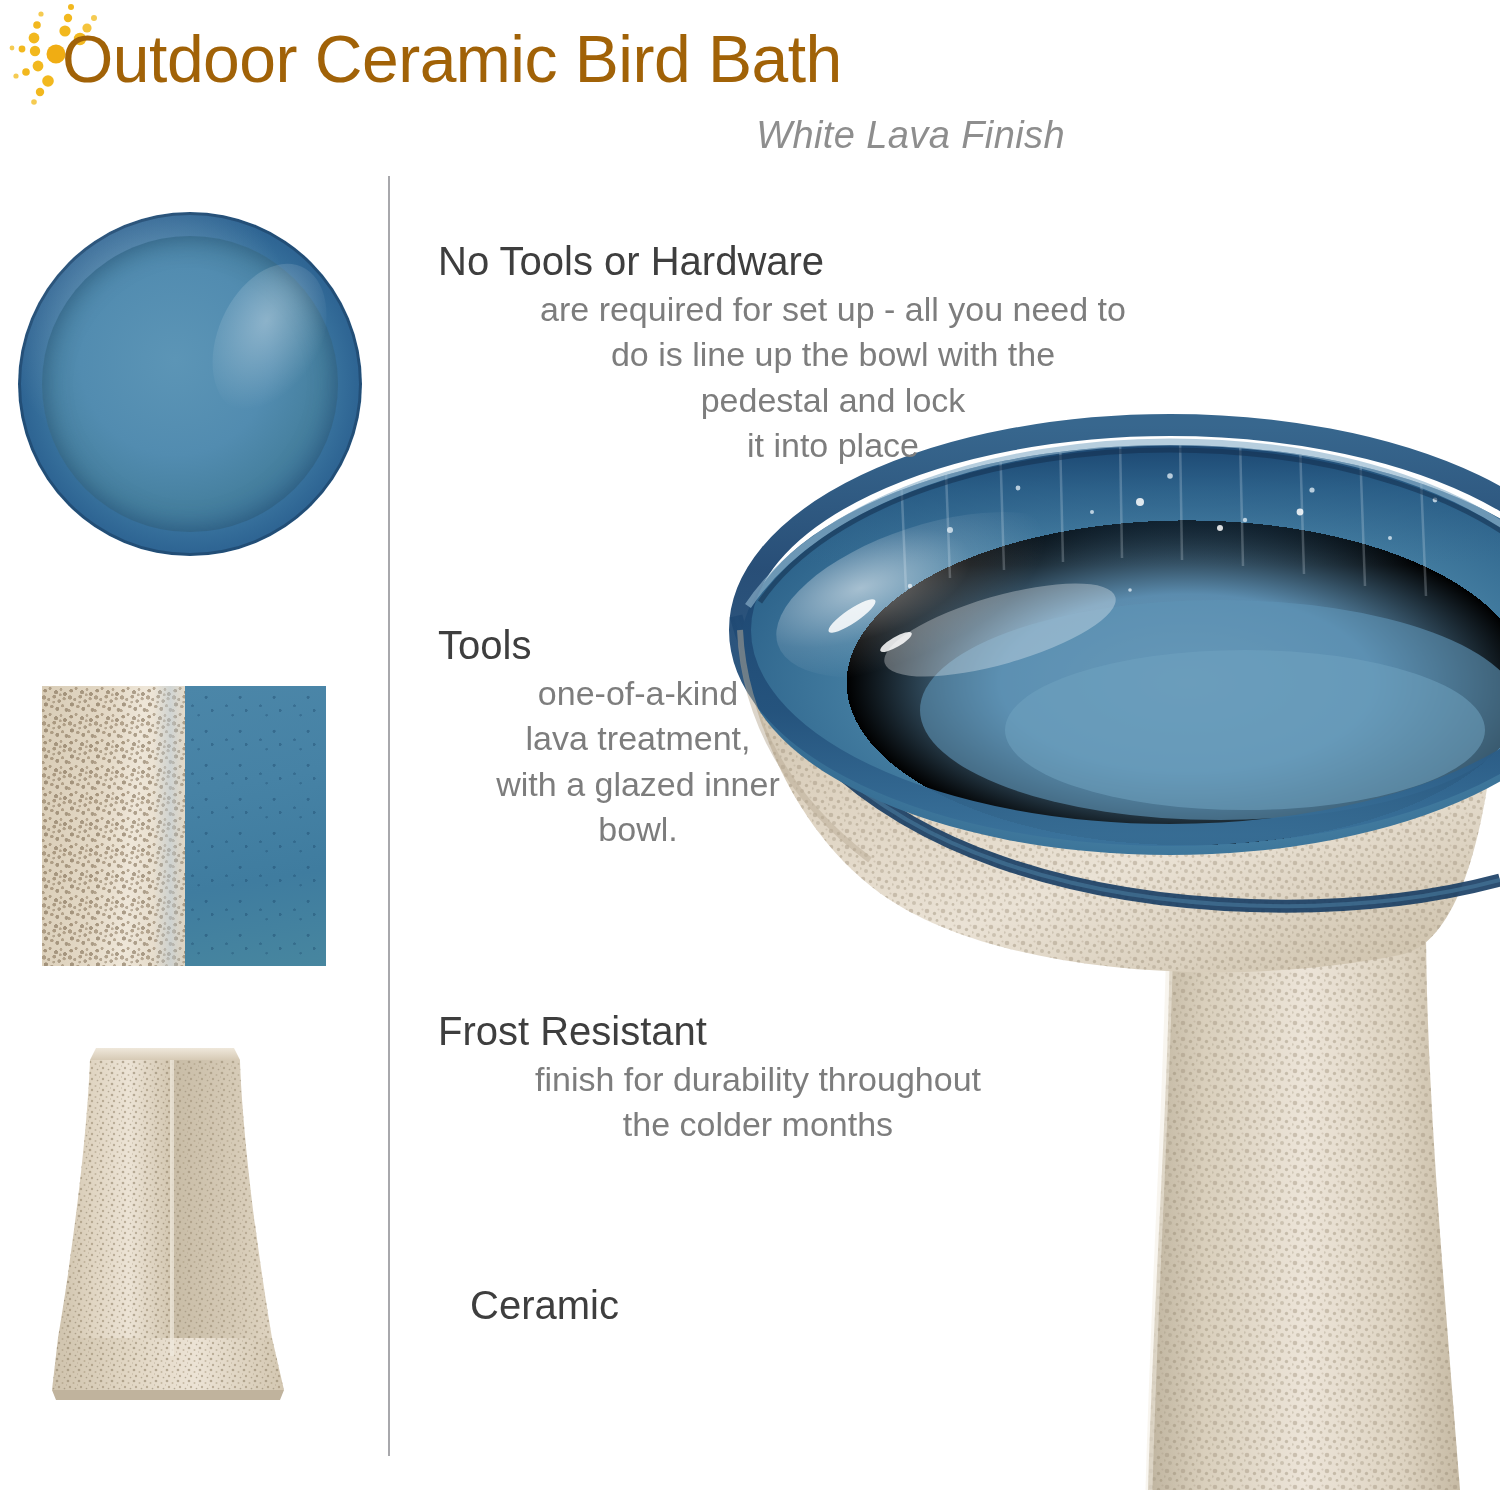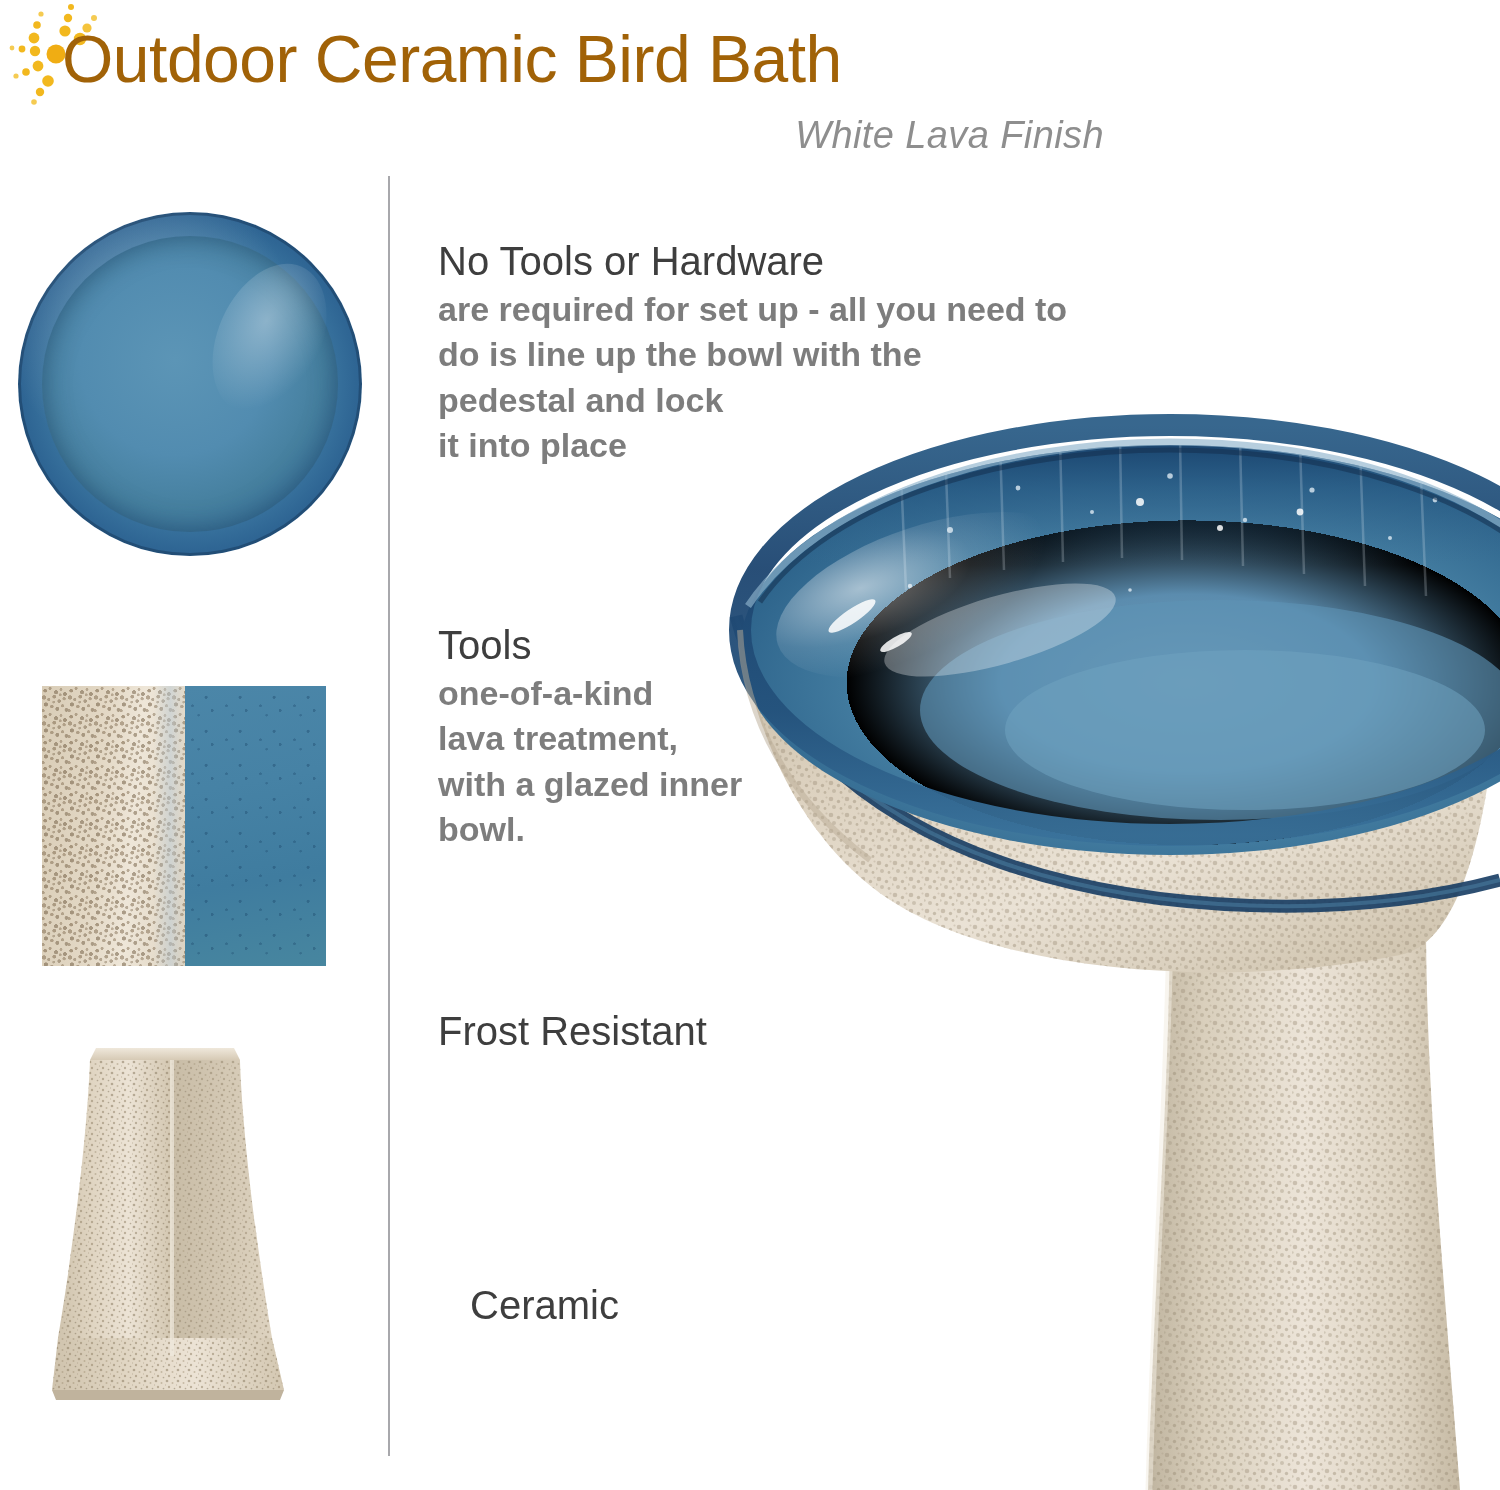--- a/index.html
+++ b/index.html
@@ -41,21 +41,20 @@
     position: absolute;
     left: 0; top: 114px;
     width: 1065px;
     text-align: right;
     font-size: 38px;
     font-style: italic;
     font-weight: 300;
     color: #8e8e8e;
     letter-spacing: 0.4px;
     white-space: nowrap;
-    padding-left: 39px;
   }
 
   
   #divider {
     position: absolute;
     left: 388px; top: 176px;
     width: 2px; height: 1280px;
     background: #a8a8ac;
   }
 
@@ -173,25 +172,26 @@
   .f-head {
     font-size: 40px;
     font-weight: 400;
     color: #3e3e3e;
     line-height: 1.18;
     margin: 0 0 2px 0;
     white-space: nowrap;
   }
   .f-body {
     font-size: 34px;
-    font-weight: 700;
+    font-weight: 400;
     color: #7d7d7d;
     line-height: 1.33;
     margin: 0;
     white-space: pre-line;
+    text-align: center;
   }
   #feature-no-tools   { top: 238px; width: 790px; }
   #feature-unique     { top: 622px; width: 400px; }
   #feature-frost      { top: 1008px; width: 640px; }
   #feature-ceramic    { top: 1282px; width: 400px; margin-left: 32px; }
 </style>
 </head>
 <body>
 
 <div id="header">
@@ -417,19 +417,21 @@
   <div class="feature" id="feature-unique">
     <p class="f-head">Tools</p>
     <p class="f-body">one-of-a-kind
 lava treatment,
 with a glazed inner
 bowl.</p>
   </div>
 
   <div class="feature" id="feature-frost">
     <p class="f-head">Frost Resistant</p>
+    <p class="f-body">finish for durability throughout
+the colder months</p>
   </div>
 
   <div class="feature" id="feature-ceramic">
     <p class="f-head">Ceramic</p>
   </div>
 
 </div>
 
 </body></html>

